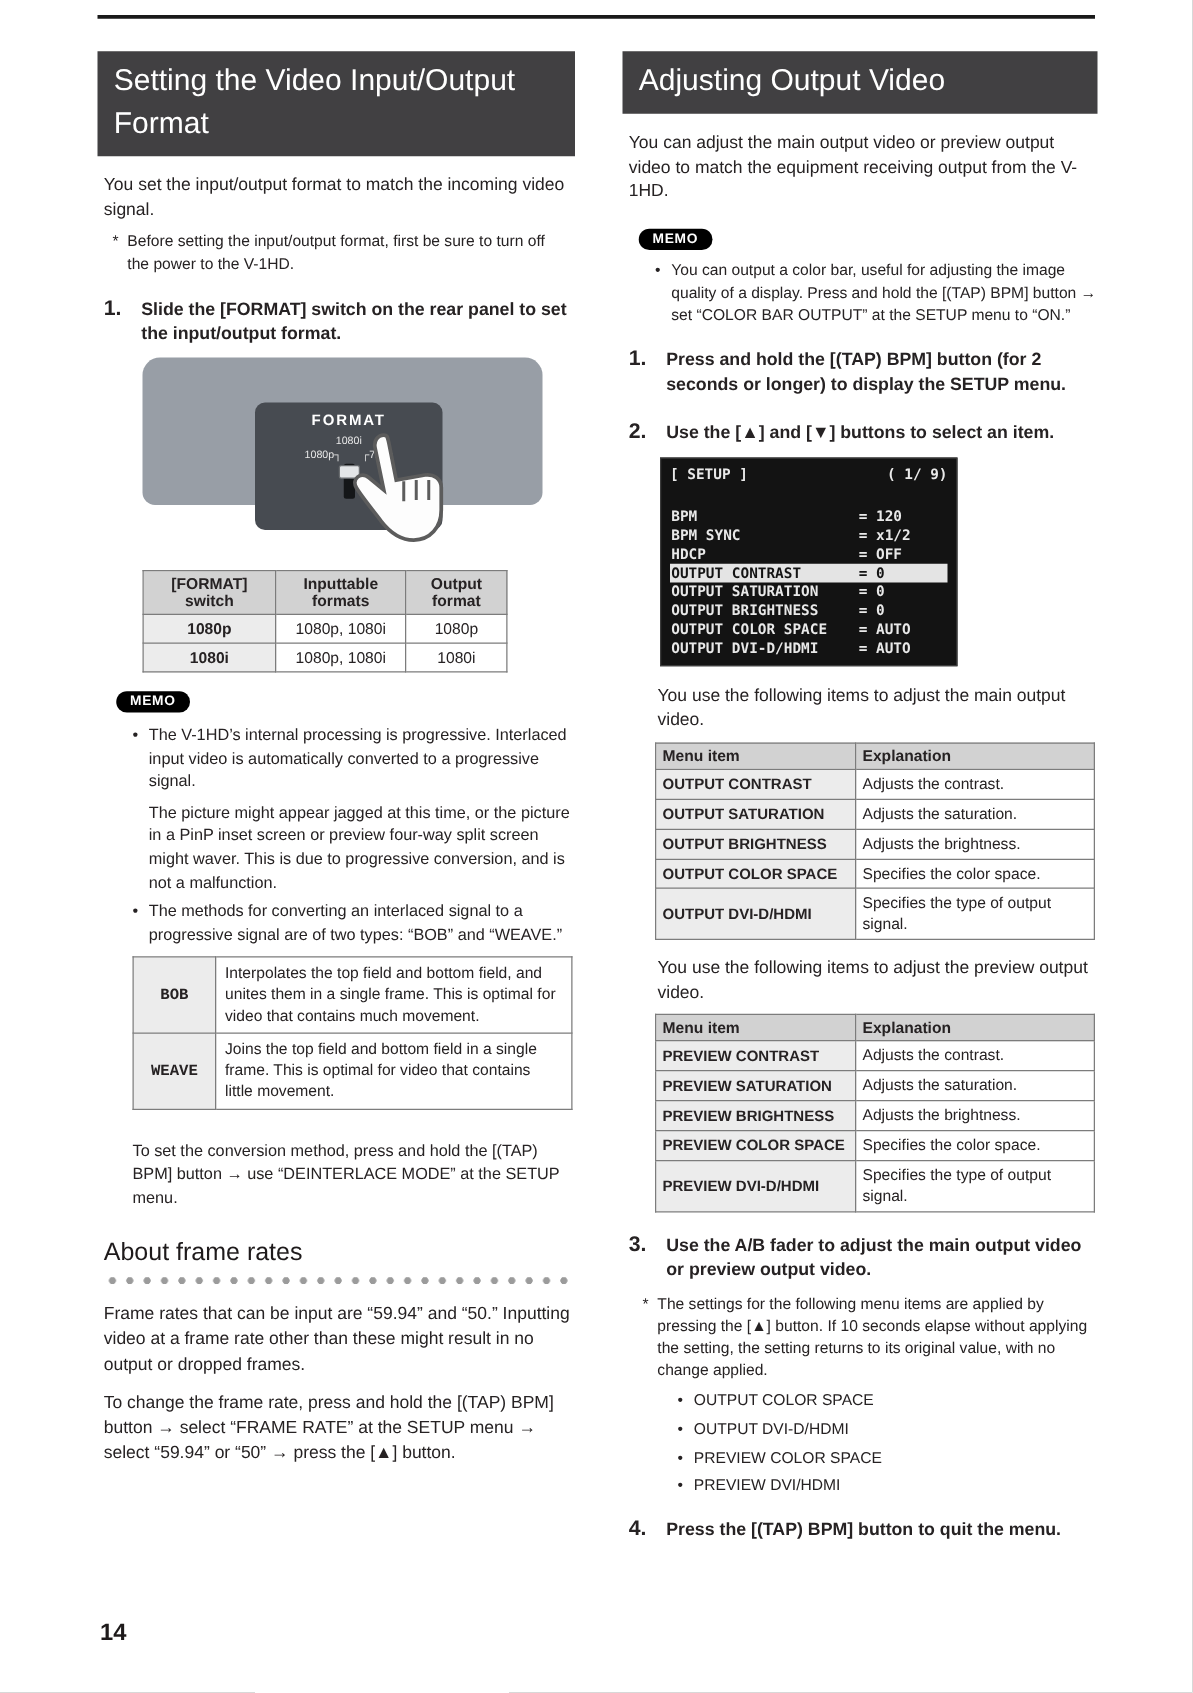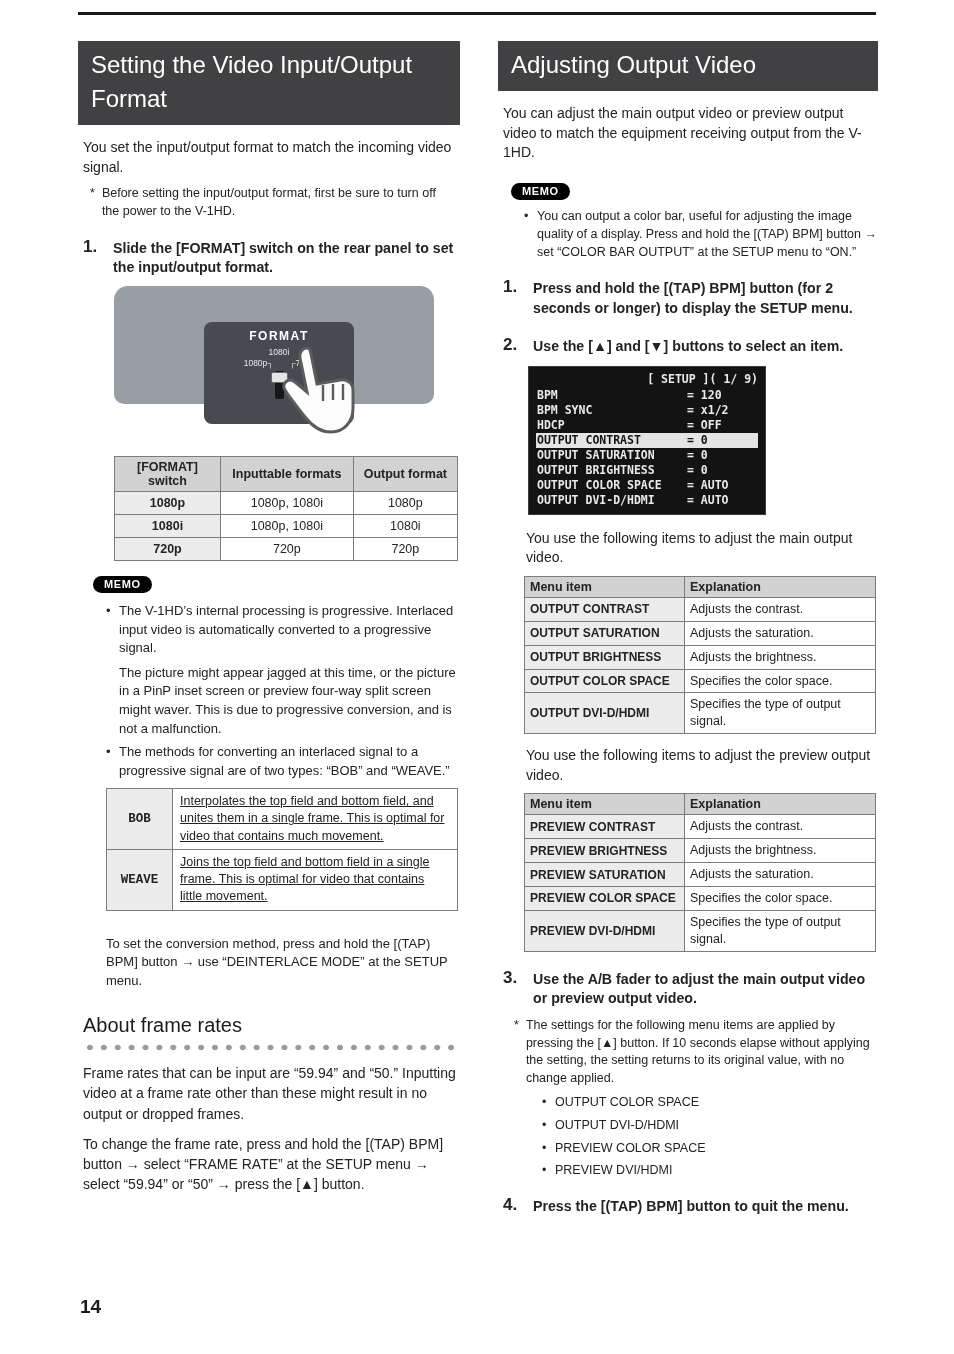--- a/index.html
+++ b/index.html
@@ -45,37 +45,37 @@
   .panel-pos-row { color:#e9e9e9; font-size:8.5px; display:flex; justify-content:center; gap:16px; margin-top:1px; }
   .switch-slot { width:9px; height:28px; background:#141618; margin:3px auto 0; border-radius:2px; position:relative; }
   .switch-knob { position:absolute; left:-4px; top:1px; width:17px; height:11px; background:#e3e5e7; border:1px solid #6a6d70; border-radius:2px; }
   .hand-svg { position:absolute; right:82px; bottom:-6px; }
 
   
   table.tbl { border-collapse:collapse; font-size:12.5px; }
   table.tbl th, table.tbl td { border:1px solid #7c7c7c; padding:3px 5px; }
   table.tbl th { background:#d2d2d2; font-weight:700; }
 
-  .fmt-tbl { margin-left:36px; width:344px; }
+  .fmt-tbl { margin-left:36px; width:292px; }
   .fmt-tbl th, .fmt-tbl td { text-align:center; }
   .fmt-tbl td.c1 { background:#ececec; font-weight:700; width:106px; }
   .fmt-tbl td { height:23px; }
 
   .memo-badge {
     display:inline-block; background:#000000; color:#fff; font-size:11px; font-weight:700;
     padding:2px 11px 3px; border-radius:9px; letter-spacing:0.6px; margin:15px 0 6px 15px;
   }
   ul.bullets { list-style:none; margin:3px 0 8px 28px; }
   ul.bullets li { position:relative; padding-left:13px; font-size:13px; line-height:1.43; margin-bottom:5px; }
   ul.bullets li::before { content:"•"; position:absolute; left:0; top:0; }
   .bullet-cont { display:block; margin-top:6px; }
 
   .bw-tbl { margin:7px 0 10px 28px; width:352px; }
   .bw-tbl td.c1 { background:#ececec; font-weight:700; width:66px; text-align:center; vertical-align:middle;font-family:Liberation Mono, monospace; }
-  .bw-tbl td.c2 { line-height:1.38; padding:4px 7px;text-decoration:underline; }
+  .bw-tbl td.c2 { line-height:1.38; padding:4px 7px; }
 
   p.indent { font-size:13px; line-height:1.43; margin:24px 0 24px 28px; }
 
   .sub-heading { font-size:20px; font-weight:400; color:#1e1a1b; margin:22px 0 7px 5px; }
   .dotted-rule {
     height:7px; width:374px; margin:3px 0 12px 5px;
     background-image:radial-gradient(circle, #9b9b9b 2.6px, transparent 3.1px);
     background-size:13.9px 7px; background-repeat:repeat-x; background-position:0 50%;
   }
   p.body2 { font-size:14px; line-height:1.43; margin:10px 0 10px 5px; }
@@ -83,21 +83,21 @@
   
   .col-right .memo-badge { margin:12px 0 5px 13px; }
   ul.bullets.small { margin-left:26px; }
   ul.bullets.small li { font-size:12.5px; }
 
   .lcd {
     margin:10px 0 14px 30px; width:238px; background:#131313; border:1px solid #3c3c3c;
     padding:5px 7px 6px; font-family:"DejaVu Sans Mono", monospace;
     font-size:11.5px; font-weight:700; color:#e9e9e9; line-height:1.3;
   }
-  .lcd-head { display:flex; justify-content:flex-end; margin-bottom:1px; }
+  .lcd-head { display:flex; justify-content:space-between; margin-bottom:19px; }
   .lcd-row { display:flex; padding:0 1px; }
   .lcd-name { flex:0 0 150px; white-space:pre; overflow:hidden; }
   .lcd-row.sel { background:#e4e4e4; color:#141414; }
 
   p.caption { font-size:14px; line-height:1.4; margin:12px 0 8px 28px; }
 
   .menu-tbl { margin-left:26px; width:352px; }
   .menu-tbl th { text-align:left; padding:2px 6px; }
   .menu-tbl td.c1 { background:#ececec; font-weight:700; width:160px; font-size:12px; vertical-align:middle; }
   .menu-tbl td.c2 { line-height:1.35; }
@@ -165,25 +165,20 @@
           <tr>
             <td class="c1">1080p</td>
             <td>1080p, 1080i</td>
             <td>1080p</td>
           </tr>
           <tr>
             <td class="c1">1080i</td>
             <td>1080p, 1080i</td>
             <td>1080i</td>
           </tr>
-          <tr>
-            <td class="c1">720p</td>
-            <td>720p</td>
-            <td>720p</td>
-          </tr>
         </tbody>
       </table>
 
       <div>
         <span class="memo-badge">MEMO</span>
       </div>
 
       <ul class="bullets">
         <li>
           <span>The V-1HD’s internal processing is progressive. Interlaced input video is automatically converted to a progressive signal.</span>
@@ -318,26 +313,26 @@
             <th>Menu item</th>
             <th>Explanation</th>
           </tr>
         </thead>
         <tbody>
           <tr>
             <td class="c1">PREVIEW CONTRAST</td>
             <td class="c2">Adjusts the contrast.</td>
           </tr>
           <tr>
+            <td class="c1">PREVIEW SATURATION</td>
+            <td class="c2">Adjusts the saturation.</td>
+          </tr>
+          <tr>
             <td class="c1">PREVIEW BRIGHTNESS</td>
             <td class="c2">Adjusts the brightness.</td>
-          </tr>
-          <tr>
-            <td class="c1">PREVIEW SATURATION</td>
-            <td class="c2">Adjusts the saturation.</td>
           </tr>
           <tr>
             <td class="c1">PREVIEW COLOR SPACE</td>
             <td class="c2">Specifies the color space.</td>
           </tr>
           <tr>
             <td class="c1">PREVIEW DVI-D/HDMI</td>
             <td class="c2">Specifies the type of output signal.</td>
           </tr>
         </tbody>

